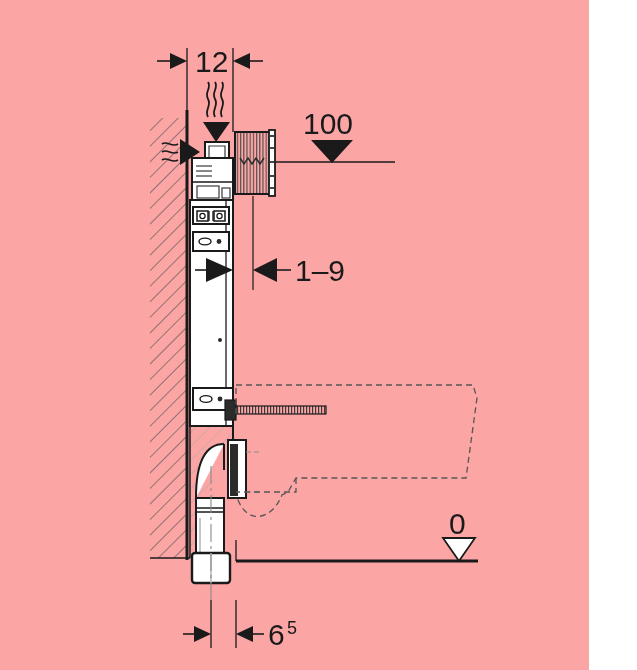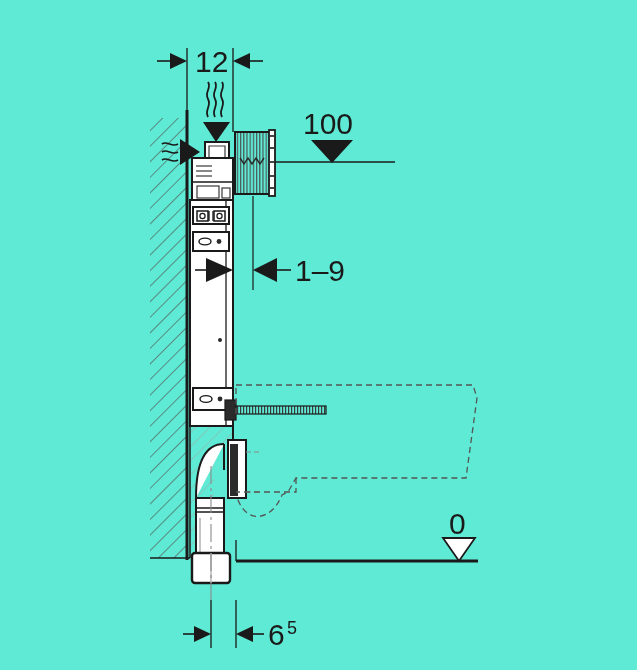--- a/index.html
+++ b/index.html
@@ -5,23 +5,23 @@
   html, body {
     margin: 0;
     padding: 0;
     background: #ffffff;
   }
   body {
     font-family: "Liberation Sans", sans-serif;
   }
   #drawing-root {
     position: relative;
-    width: 637px;
+    width: 589px;
     height: 670px;
-    background: #5eead4;
+    background: #fca5a5;
     overflow: hidden;
   }
   #drawing-svg {
     position: absolute;
     left: 0;
     top: 0;
     width: 637px;
     height: 670px;
     display: block;
   }

